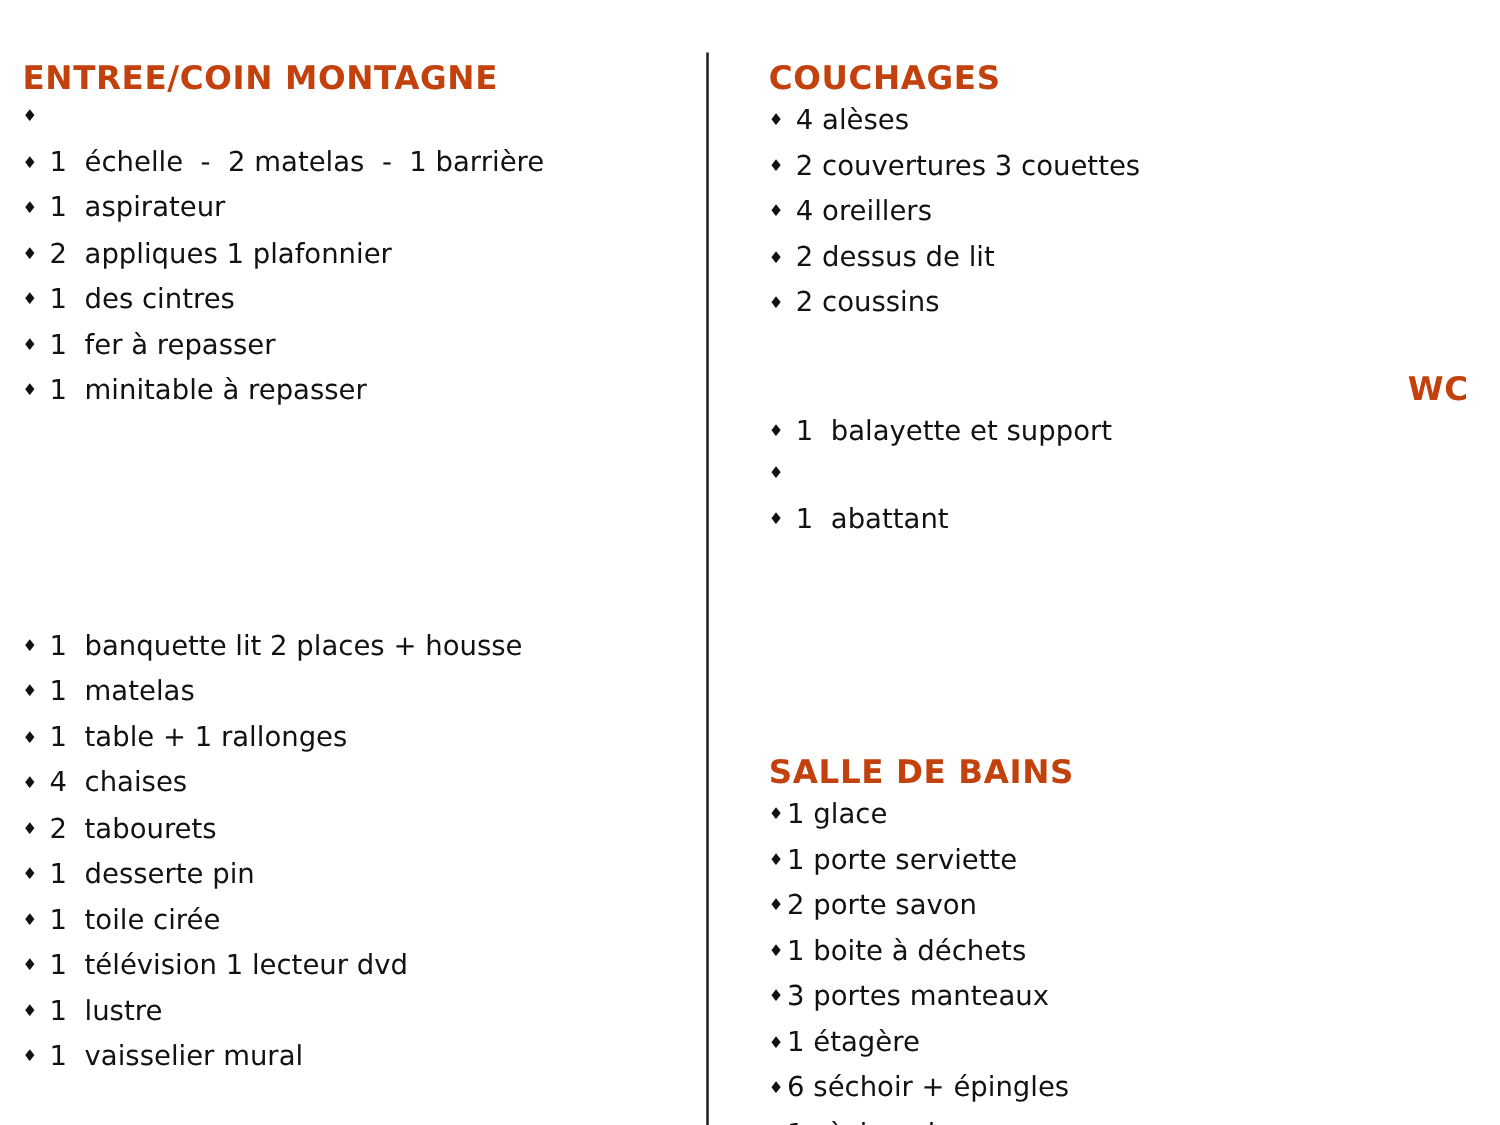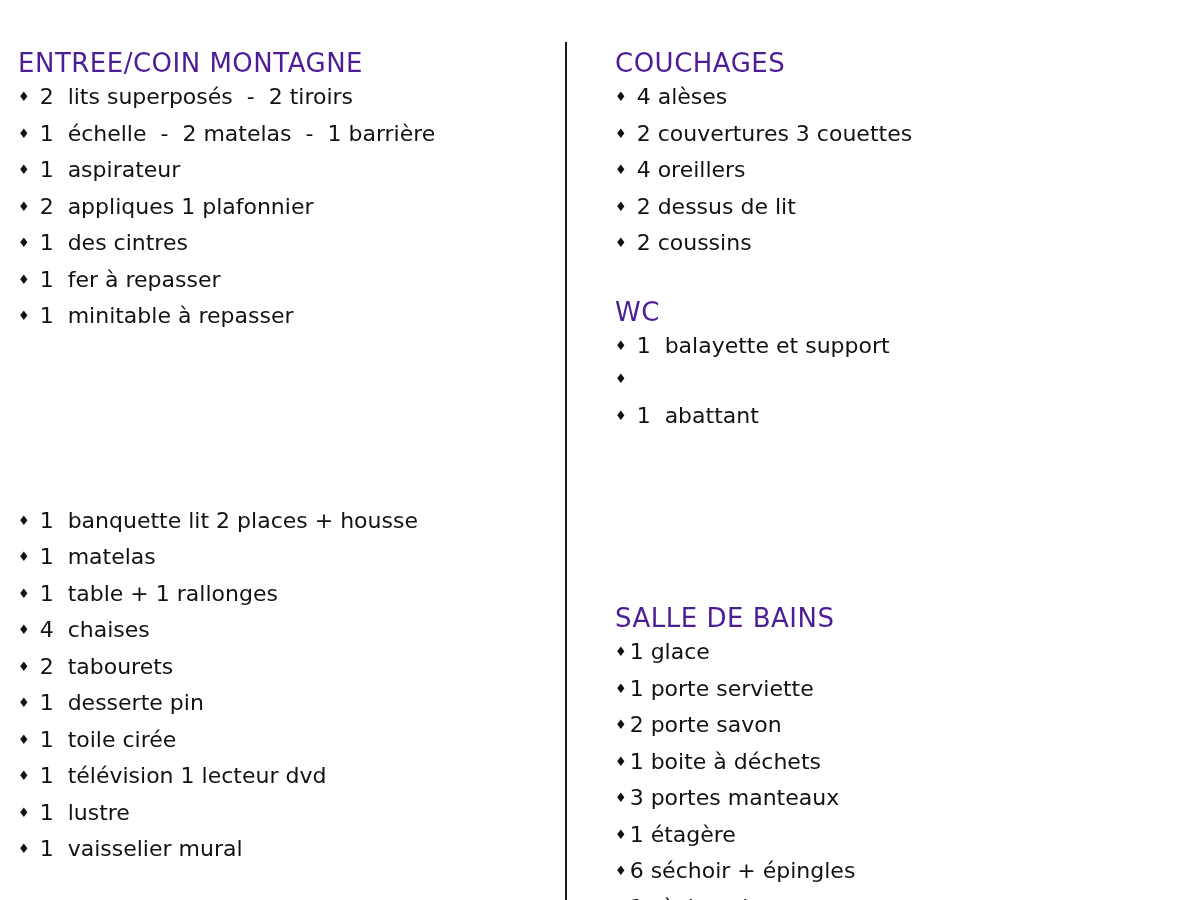--- a/index.html
+++ b/index.html
@@ -12,50 +12,50 @@
   .divider {
     position: absolute; left: 565px; top: 42px; width: 2px; height: 858px;
     background: #1c1c1c;
   }
   .col { position: absolute; top: 0; box-sizing: border-box; }
   .col-left  { left: 18px;  width: 545px; padding-top: 46px; }
   .col-right { left: 615px; width: 560px; padding-top: 46px; }
 
   .section h2 {
     margin: 0; padding: 0;
-    font-size: 26px; font-weight: normal; line-height: 34px;
-    color: #4c1d95; letter-spacing: 0.5px;
+    font-size: 26px; font-weight: bold; line-height: 34px;
+    color: #c2410c; letter-spacing: 0.5px;
     white-space: pre;
   }
   .section ul { list-style: none; margin: 0; padding: 0; }
   .section li {
     display: flex; align-items: baseline;
     font-size: 22px; line-height: 33.5px; color: #121212;
     white-space: pre;
   }
   .bullet {
     font-size: 13px; margin-right: 10px; color: #121212;
     transform: translateY(-3px); display: inline-block;
   }
   
   .section-sejour { margin-top: 168px; }
-  .section-wc { margin-top: 32px; }
+  .section-wc { margin-top: 32px; text-align: right; }
   .section-salle-de-bains { margin-top: 166px; }
   .section-salle-de-bains .bullet { margin-right: 3px; }
 </style>
 </head>
 <body>
 
 <div class="page">
   <div class="divider"></div>
   <div class="col col-left" id="col-left">
       <div class="section section-entree-coin-montagne">
         <h2>ENTREE/COIN MONTAGNE</h2>
         <ul>
-          <li><span class="bullet">♦</span><span>2  lits superposés  -  2 tiroirs</span></li>
+          <li><span class="bullet">♦</span></li>
           <li><span class="bullet">♦</span><span>1  échelle  -  2 matelas  -  1 barrière</span></li>
           <li><span class="bullet">♦</span><span>1  aspirateur</span></li>
           <li><span class="bullet">♦</span><span>2  appliques 1 plafonnier</span></li>
           <li><span class="bullet">♦</span><span>1  des cintres</span></li>
           <li><span class="bullet">♦</span><span>1  fer à repasser</span></li>
           <li><span class="bullet">♦</span><span>1  minitable à repasser</span></li>
         </ul>
       </div>
       <div class="section section-sejour">
         <ul>

